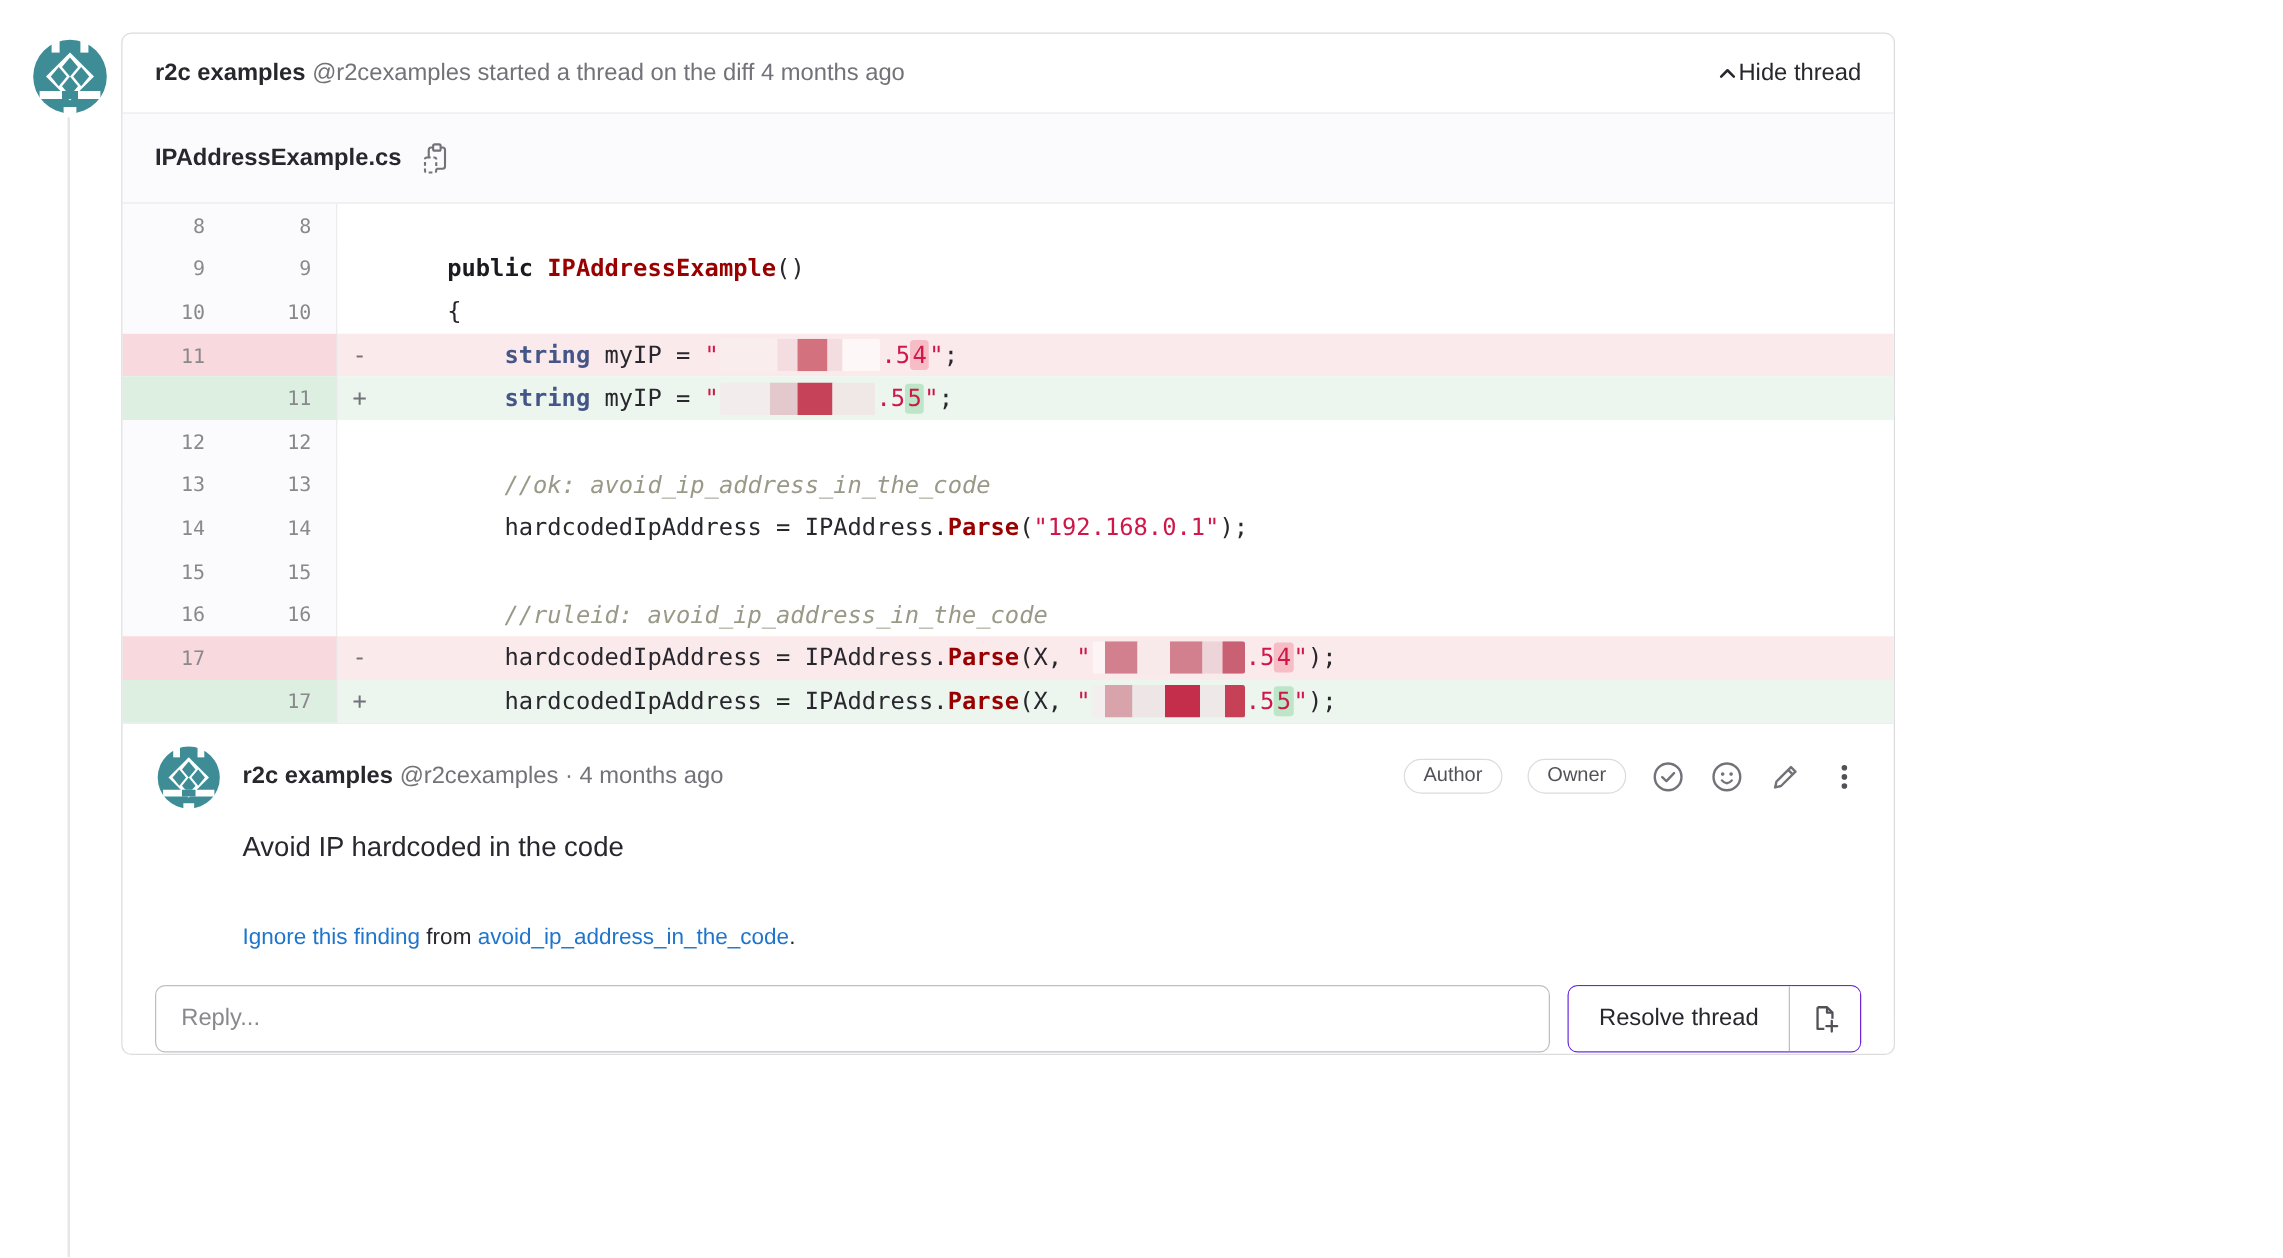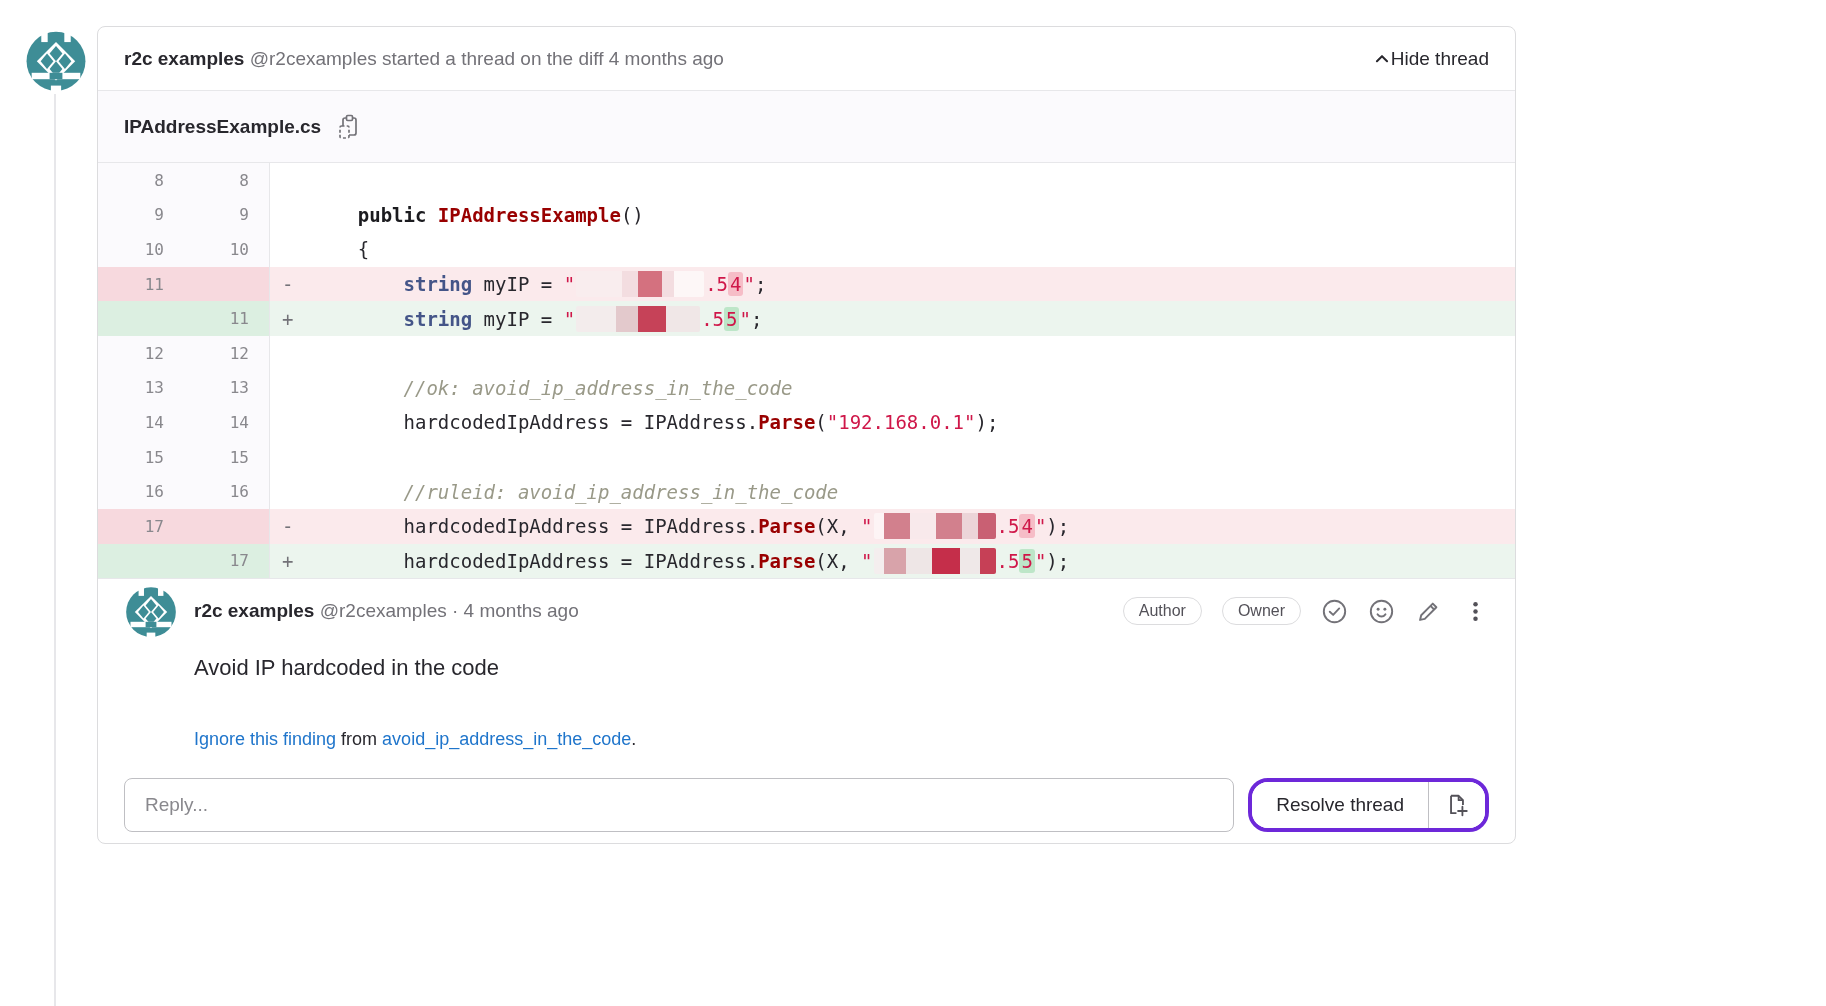--- a/index.html
+++ b/index.html
@@ -58,42 +58,42 @@
   .kt  { color:#445588; font-weight:700; }
   .nf  { color:#990000; font-weight:700; }
   .s   { color:#cf1749; }
   .c   { color:#999988; font-style:italic; }
   .hlr { background:#f6bdc7; border-radius:3px; padding:1px 2px; }
   .hla { background:#bde6c8; border-radius:3px; padding:1px 2px; }
   .redact { display:inline-flex; height:26px; align-self:center; vertical-align:middle; border-radius:2px; overflow:hidden; margin:0 1px; }
   .redact span { display:block; height:100%; }
 
   
-  .comment { padding:4px 26px 15px 26px; }
+  .comment { padding:14px 26px 15px 26px; }
   .c-head { display:flex; align-items:center; }
   .c-avatar { width:54px; height:56px; margin-right:16px; flex:0 0 auto; cursor:pointer; }
   .c-meta { flex:1; font-size:19px; }
   .c-actions { display:flex; align-items:flex-end; gap:20px; }
   .badge {
     border:1px solid #dcdcde; border-radius:17px; padding:4px 15px;
     font-size:16px; color:#535158; background:#fff; white-space:nowrap;
   }
   .act-btn { background:none; border:none; padding:0; cursor:pointer; display:flex; align-items:center; }
   .c-body { margin:16px 0 0 70px; font-size:22px; color:#28272d; }
   .c-links { margin:48px 0 0 70px; font-size:18px; color:#28272d; }
   .c-links a { color:#1f75cb; text-decoration:none; cursor:pointer; }
 
   
   .reply-row { display:flex; margin-top:28px; gap:14px; align-items:stretch;justify-content:center; }
   .reply {
     flex:1; height:54px; border:1px solid #bfbfc3; border-radius:8px;
     padding:0 20px; font-size:19px; font-family:inherit; color:#28272d; background:#fff;
   }
   .reply::placeholder { color:#89888d; }
-  .resolve-group { flex:0 0 auto; display:flex; border:4px solid #6d28d9; border-radius:20px; overflow:hidden; height:54px; background:#fff; }
+  .resolve-group { flex:0 0 auto; display:flex; border:1px solid #6d28d9; border-radius:8px; overflow:hidden; height:54px; background:#fff; }
   .resolve-main {
     padding:0 24px; font-size:19px; color:#28272d; background:#fff; border:none;
     border-right:1px solid #bfbfc3; font-family:inherit; cursor:pointer;
   }
   .resolve-issue { width:56px; background:#fff; border:none; display:flex; align-items:center; justify-content:center; cursor:pointer; }
 </style>
 </head>
 <body>
 
 <div class="thread-line"></div>

